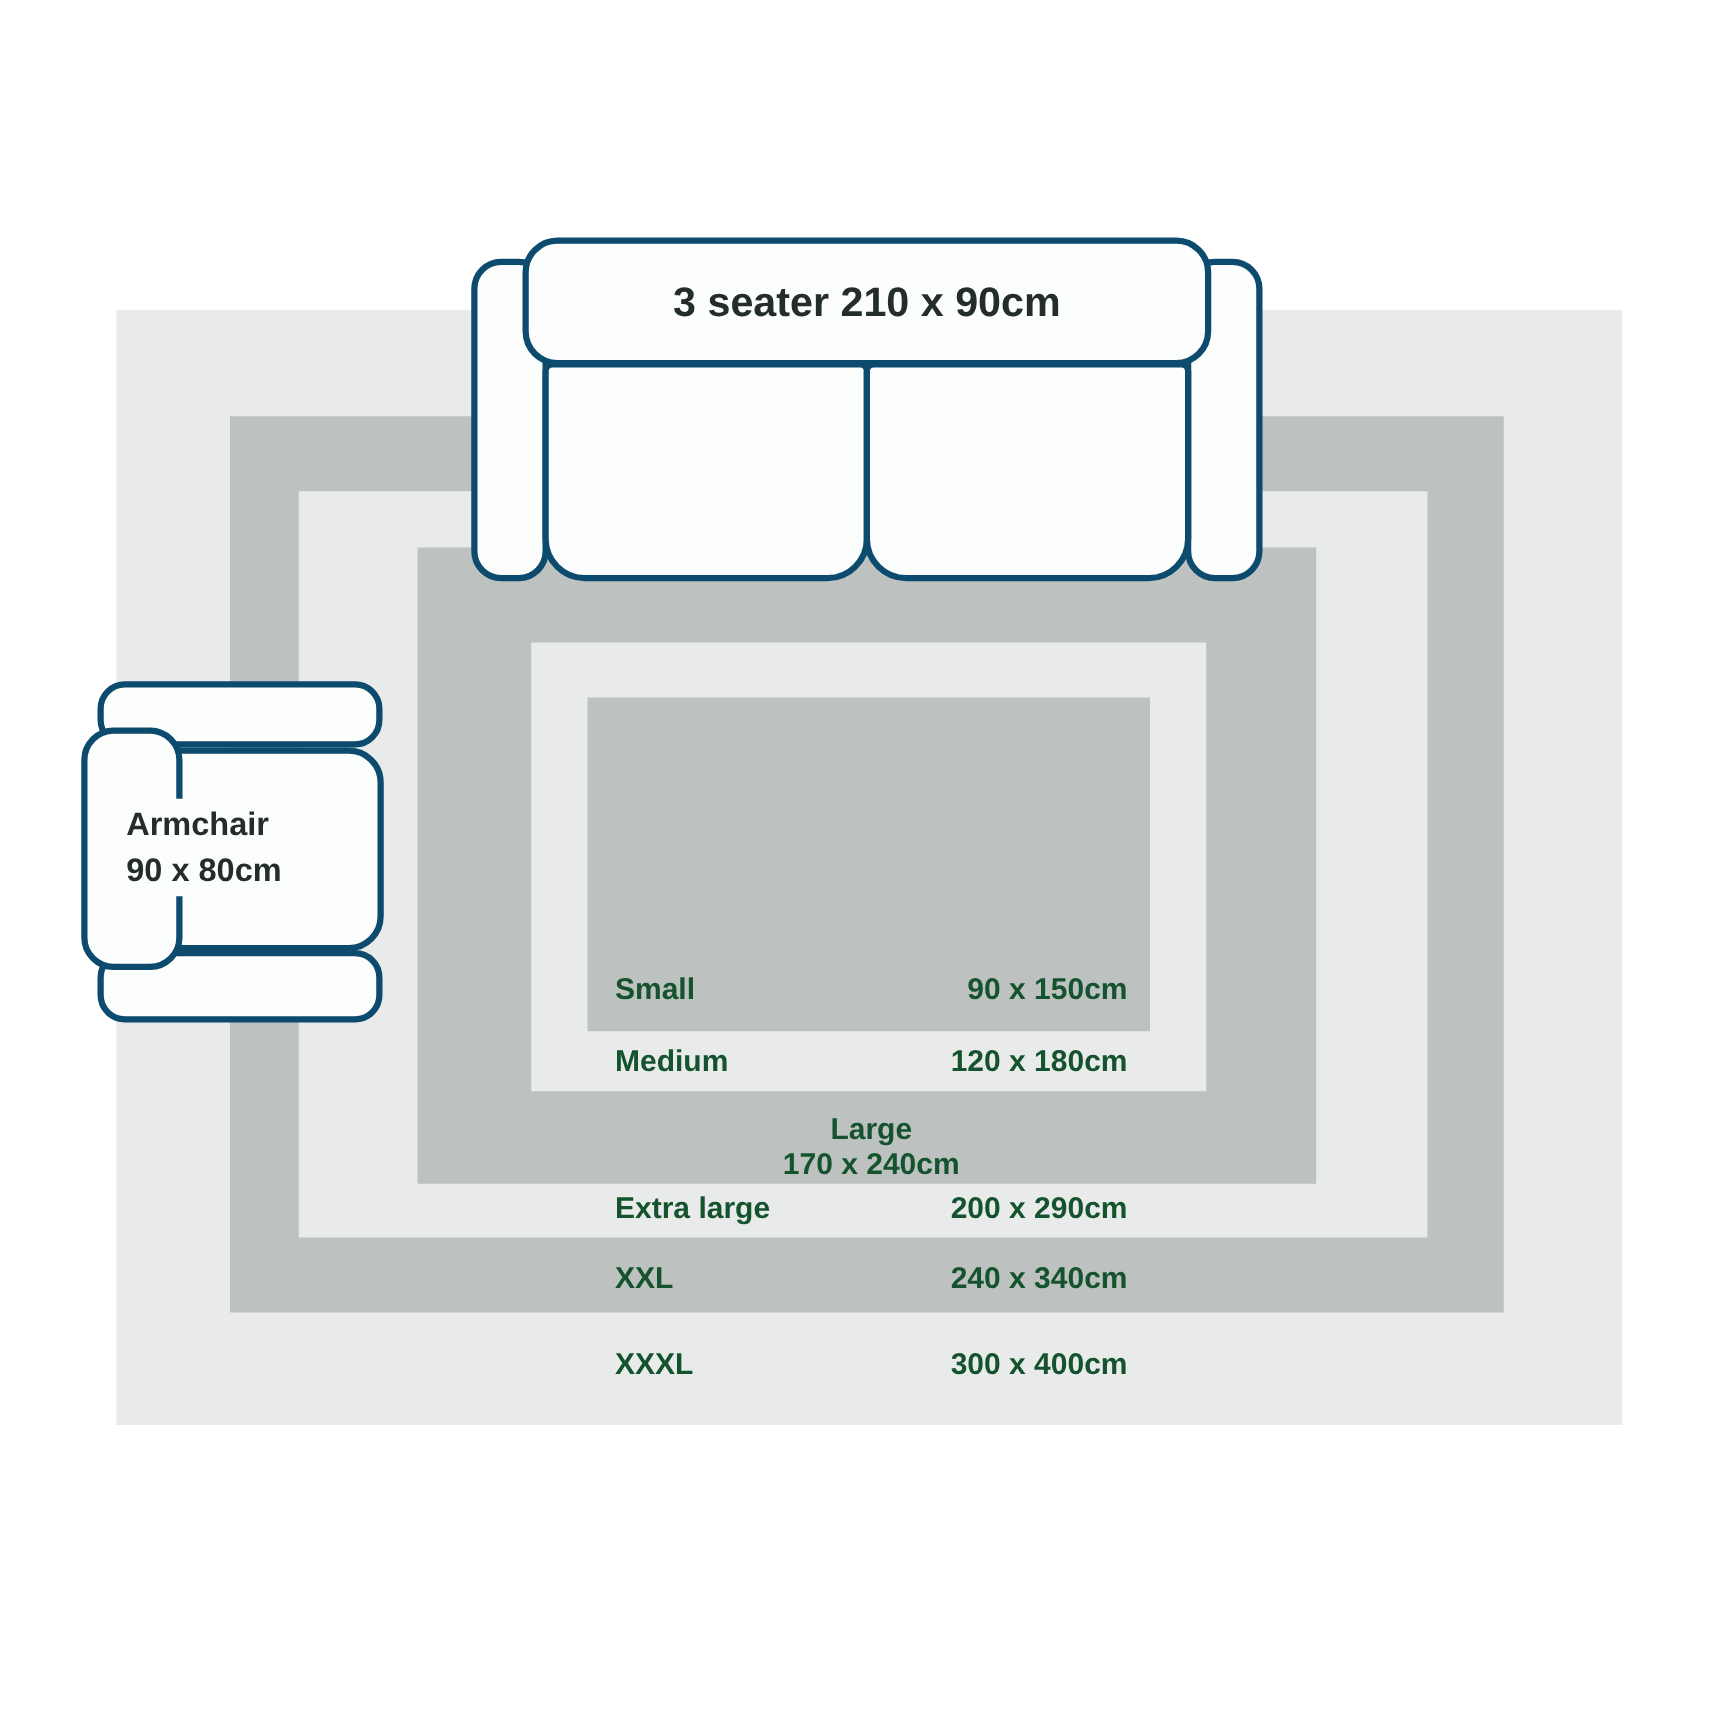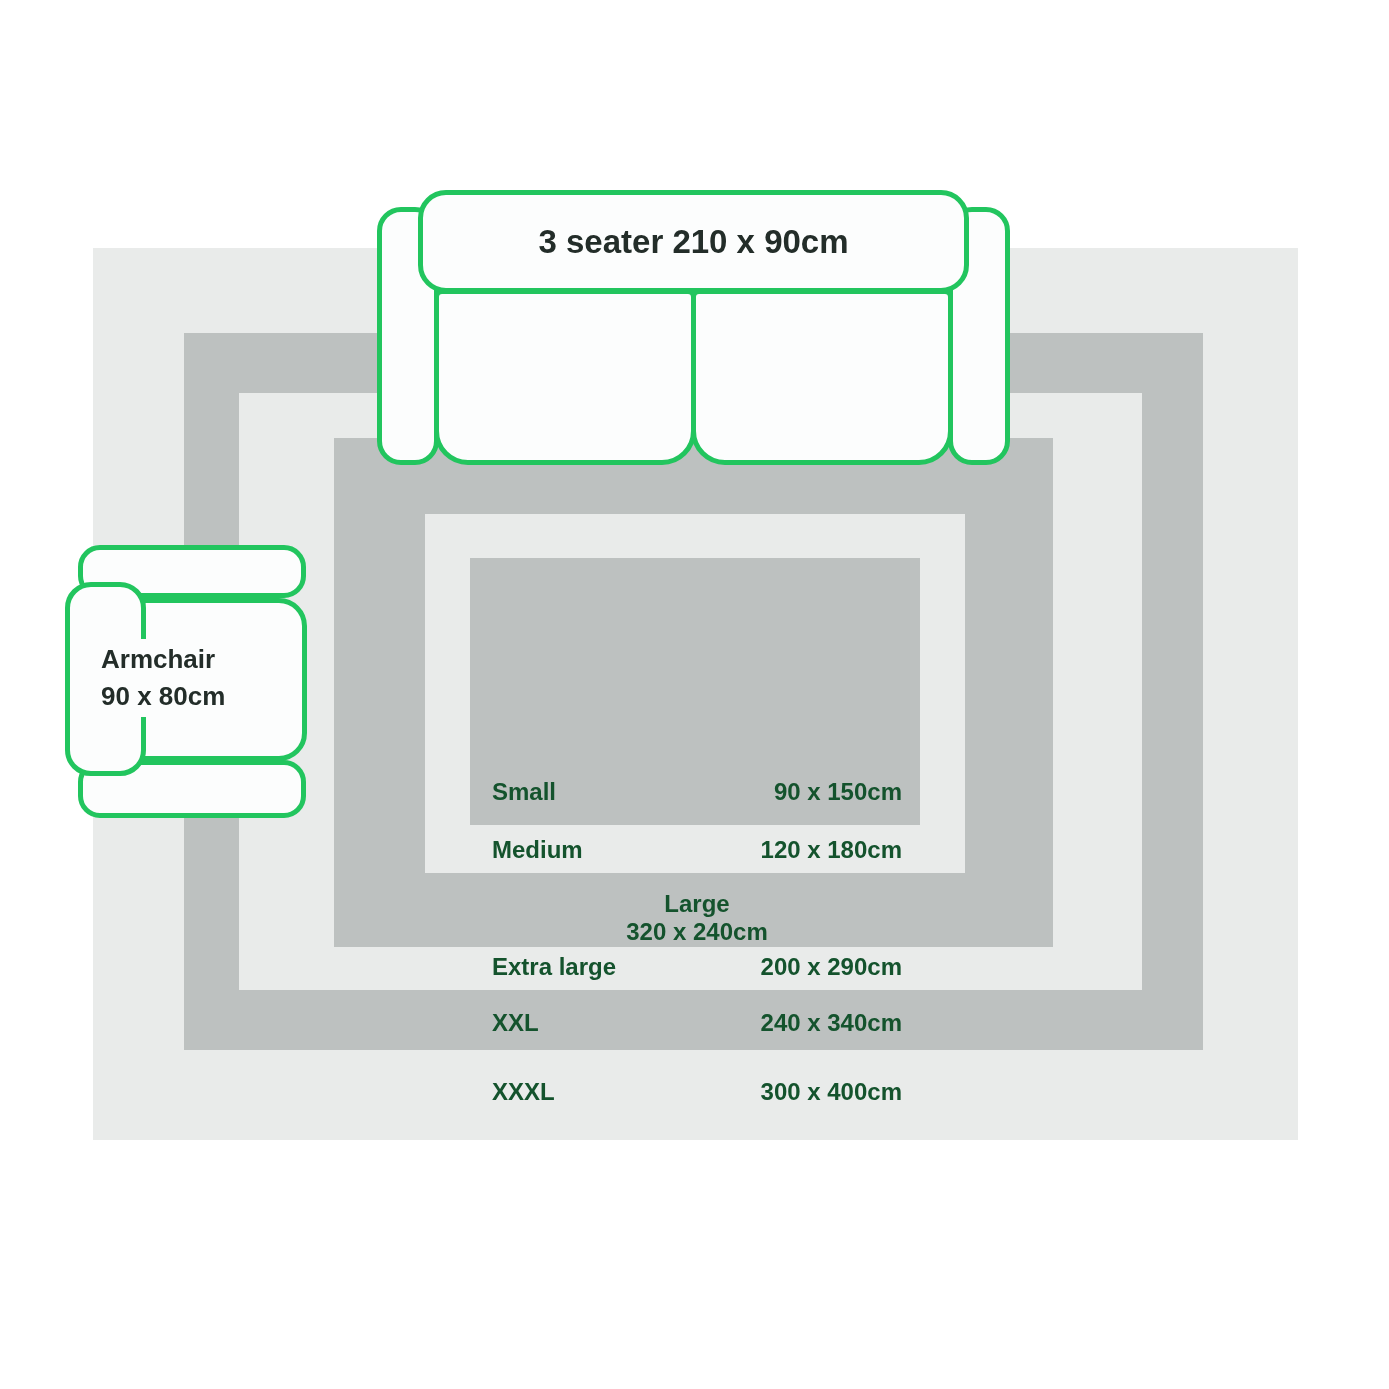--- a/index.html
+++ b/index.html
@@ -22,21 +22,21 @@
   .size-list{position:absolute;left:492px;top:0;width:410px;z-index:5;}
   .size-row{position:absolute;left:0;width:410px;height:38px;display:flex;
             justify-content:space-between;align-items:center;}
   .size-row span{font-size:24px;font-weight:700;color:#14532d;white-space:nowrap;}
   .row-0{top:773px;} .row-1{top:831px;} .row-2{top:890px;flex-direction:column;}
   .row-3{top:948px;gap:21px;} .row-4{top:1004px;text-align:center;} .row-5{top:1073px;}
 
   
   .furn{position:absolute;z-index:10;}
   .piece{position:absolute;box-sizing:border-box;background:#fcfdfd;
-         border:5px solid #22c55e;}
+         border:5px solid #0c4a6e;}
   .flabel{position:absolute;z-index:4;font-weight:700;color:#232d29;
           background:#fcfdfd;white-space:nowrap;}
 
   
   .sofa3{left:377px;top:190px;width:633px;height:275px;}
   .s3-arm{top:17px;width:62px;height:258px;border-radius:24px;z-index:1;}
   .s3-arm-l{left:0;}
   .s3-arm-r{right:0;}
   .s3-cush{top:99px;width:262px;height:176px;border-radius:8px 8px 34px 34px;z-index:2;}
   .s3-cush-l{left:57px;}
@@ -84,21 +84,21 @@
     <div class="size-row row-0">
       <span>Small</span>
       <span>90 x 150cm</span>
     </div>
     <div class="size-row row-1">
       <span>Medium</span>
       <span>120 x 180cm</span>
     </div>
     <div class="size-row row-2">
       <span>Large</span>
-      <span>320 x 240cm</span>
+      <span>170 x 240cm</span>
     </div>
     <div class="size-row row-3">
       <span>Extra large</span>
       <span>200 x 290cm</span>
     </div>
     <div class="size-row row-4">
       <span>XXL</span>
       <span>240 x 340cm</span>
     </div>
     <div class="size-row row-5">

